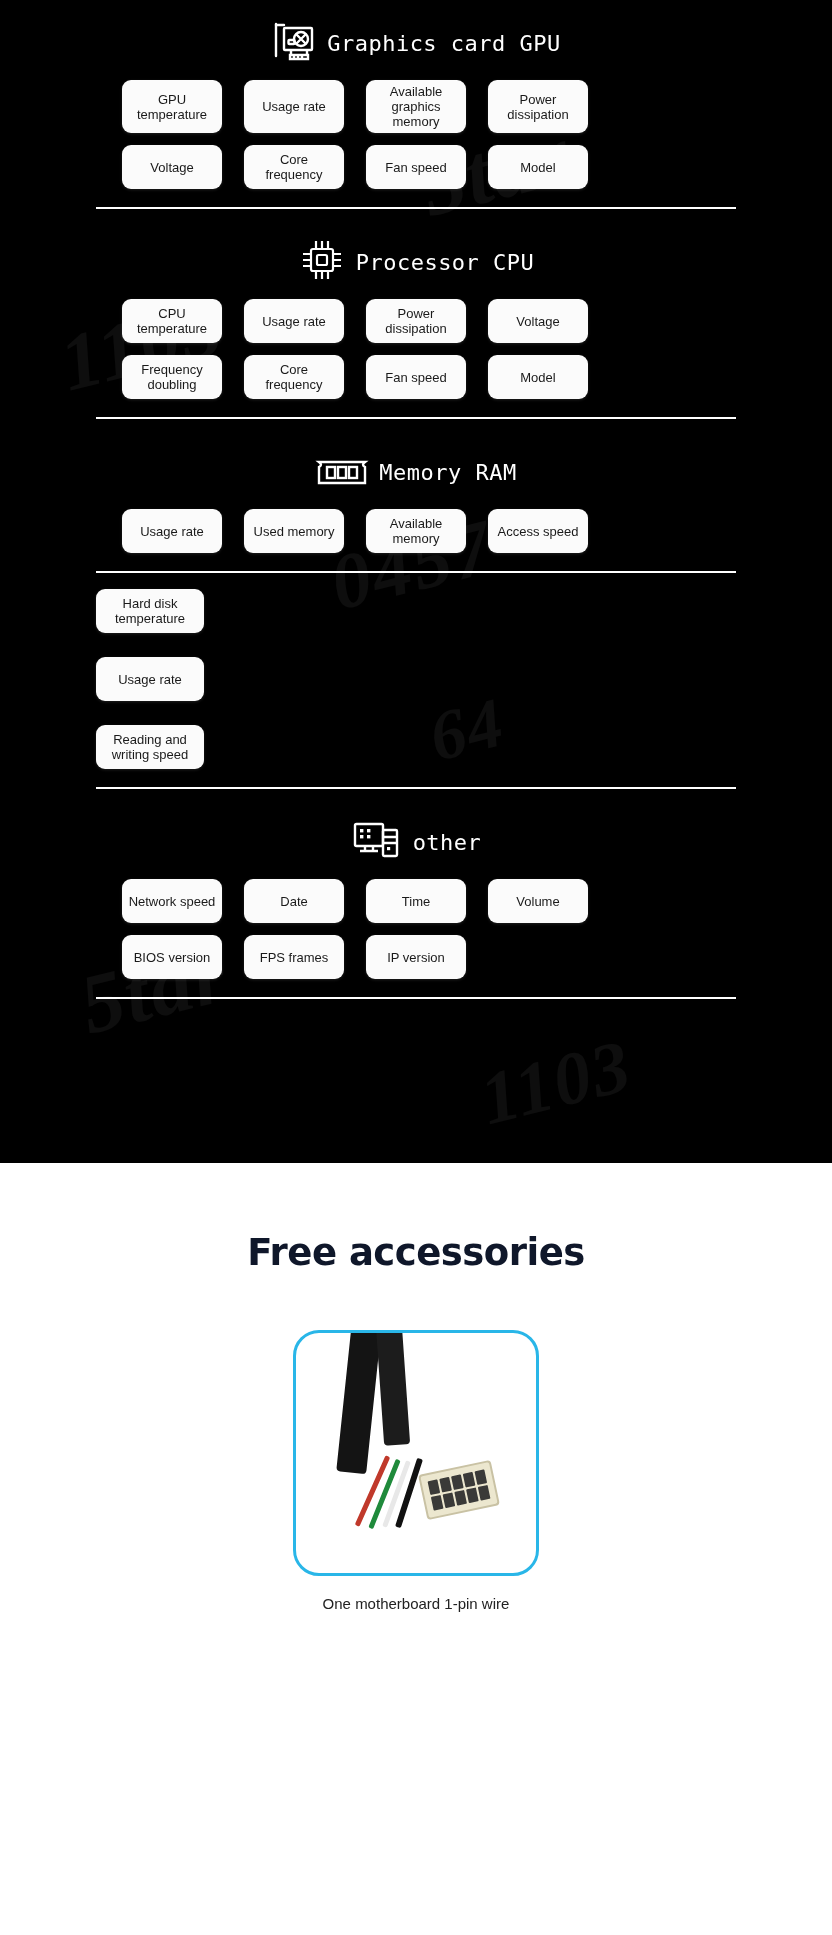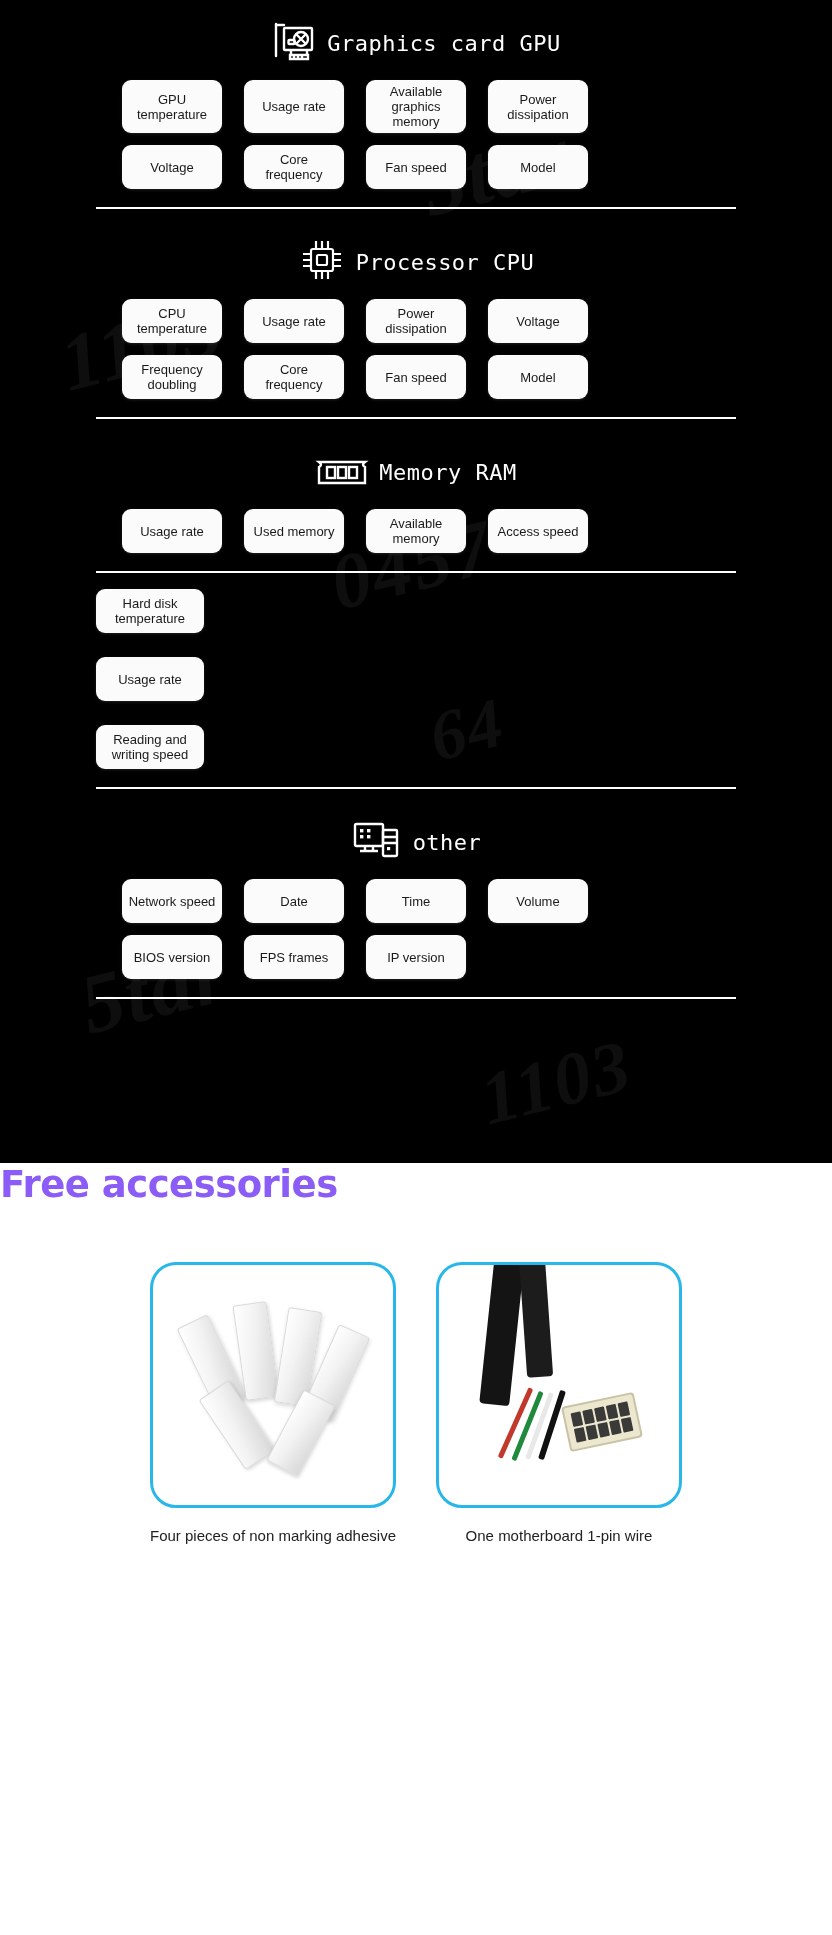--- a/index.html
+++ b/index.html
@@ -106,26 +106,27 @@
   .sec-block { padding-bottom: 16px; }
 
   
   .light-panel {
     position: relative;
     width: 832px;
     height: 772px;
     background: #ffffff;
   }
   .acc-title {
-    text-align: left;
-    color: #8b5cf6;
+    text-align: center;
+    color: #0f172a;
     font-family: "DejaVu Sans", sans-serif;
     font-weight: bold;
     font-size: 37px;
     letter-spacing: -0.5px;
+    padding-top: 68px;
   }
   .acc-cards {
     position: relative;
     z-index: 6;
     display: flex;
     justify-content: center;
     gap: 40px;
     margin-top: 56px;
   }
   .acc-card { width: 246px; }
@@ -340,31 +341,20 @@
 
     </div>
   </section>
 
   <section class="light-panel">
 
     <h2 class="acc-title">Free accessories</h2>
 
     <div class="acc-cards">
 
-      <div class="acc-card">
-        <div class="acc-frame">
-          <span class="strip s1"></span>
-          <span class="strip s2"></span>
-          <span class="strip s3"></span>
-          <span class="strip s4"></span>
-          <span class="strip s5"></span>
-          <span class="strip s6"></span>
-        </div>
-        <div class="acc-cap">Four pieces of non marking adhesive</div>
-      </div>
 
       <div class="acc-card">
         <div class="acc-frame">
           <div class="cable-wrap">
             <span class="cable-black"></span>
             <span class="cable-black2"></span>
             <span class="wire w-red"></span>
             <span class="wire w-green"></span>
             <span class="wire w-white"></span>
             <span class="wire w-blk"></span>

